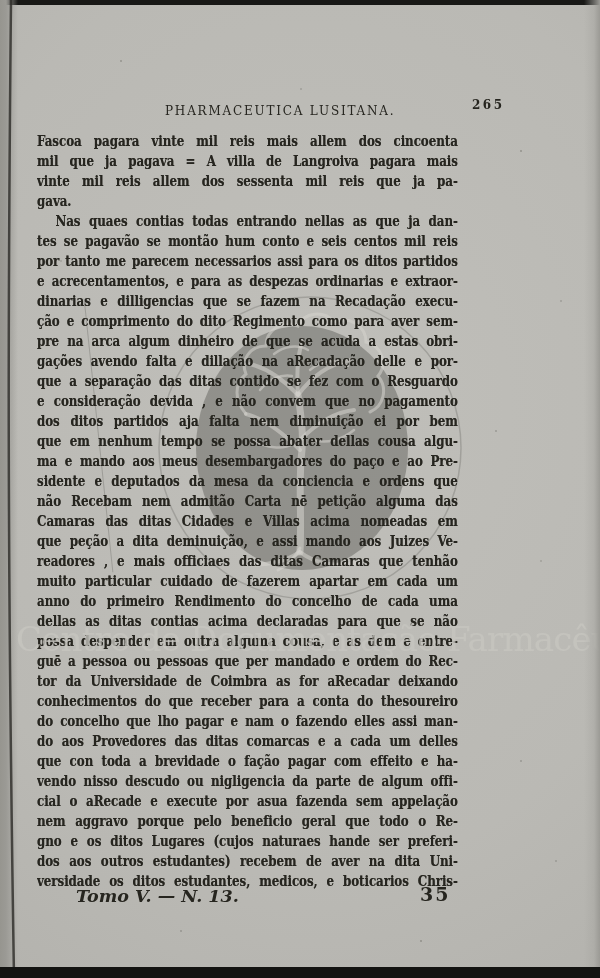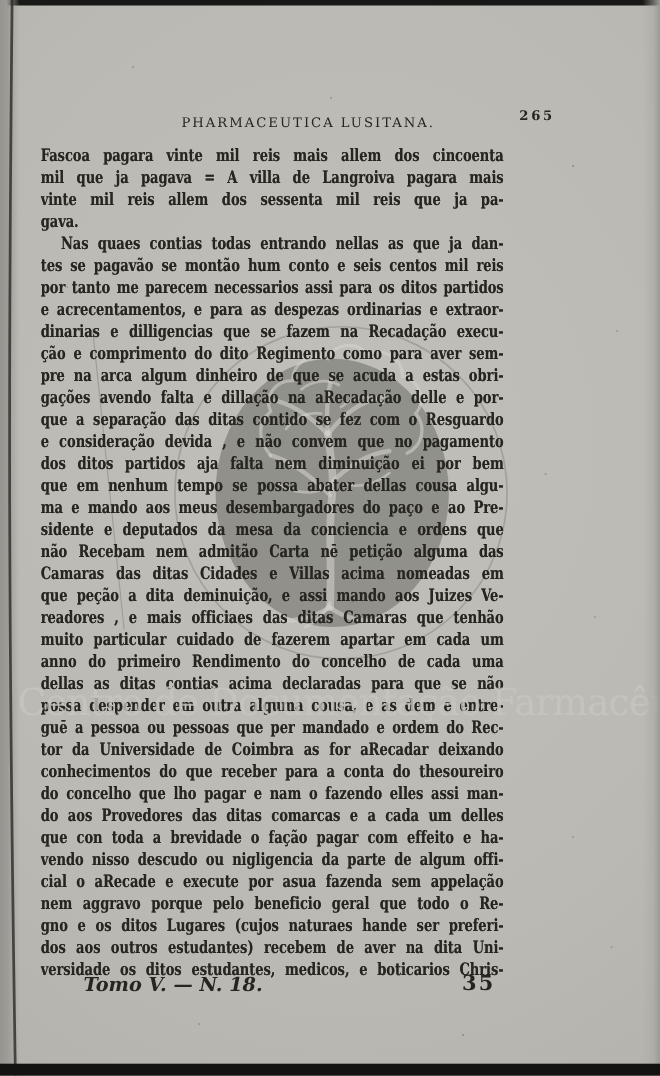--- a/index.html
+++ b/index.html
@@ -121,21 +121,21 @@
       <div class="line">do aos Provedores das ditas comarcas e a cada um delles</div>
       <div class="line">que con toda a brevidade o fação pagar com effeito e ha-</div>
       <div class="line">vendo nisso descudo ou nigligencia da parte de algum offi-</div>
       <div class="line">cial o aRecade e execute por asua fazenda sem appelação</div>
       <div class="line">nem aggravo porque pelo beneficio geral que todo o Re-</div>
       <div class="line">gno e os ditos Lugares (cujos naturaes hande ser preferi-</div>
       <div class="line">dos aos outros estudantes) recebem de aver na dita Uni-</div>
       <div class="line">versidade os ditos estudantes, medicos, e boticarios Chris-</div>
     </div>
 
-  <div class="footer-volume">Tomo V. — N. 18.</div>
+  <div class="footer-volume">Tomo V. — N. 13.</div>
   <div class="footer-signature">35</div>
 
   <div class="wm wm1">Centro de Documentação Farmacêutica</div>
 
   <div class="edge-top"></div>
   <div class="edge-left"></div>
   <svg class="spine-line" width="24" height="978" viewBox="0 0 24 978">
     <path d="M11,0 C8,300 7,540 14,978" fill="none" stroke="rgba(44,43,39,0.8)" stroke-width="2.5"></path>
   </svg>
   <div class="edge-right"></div>

